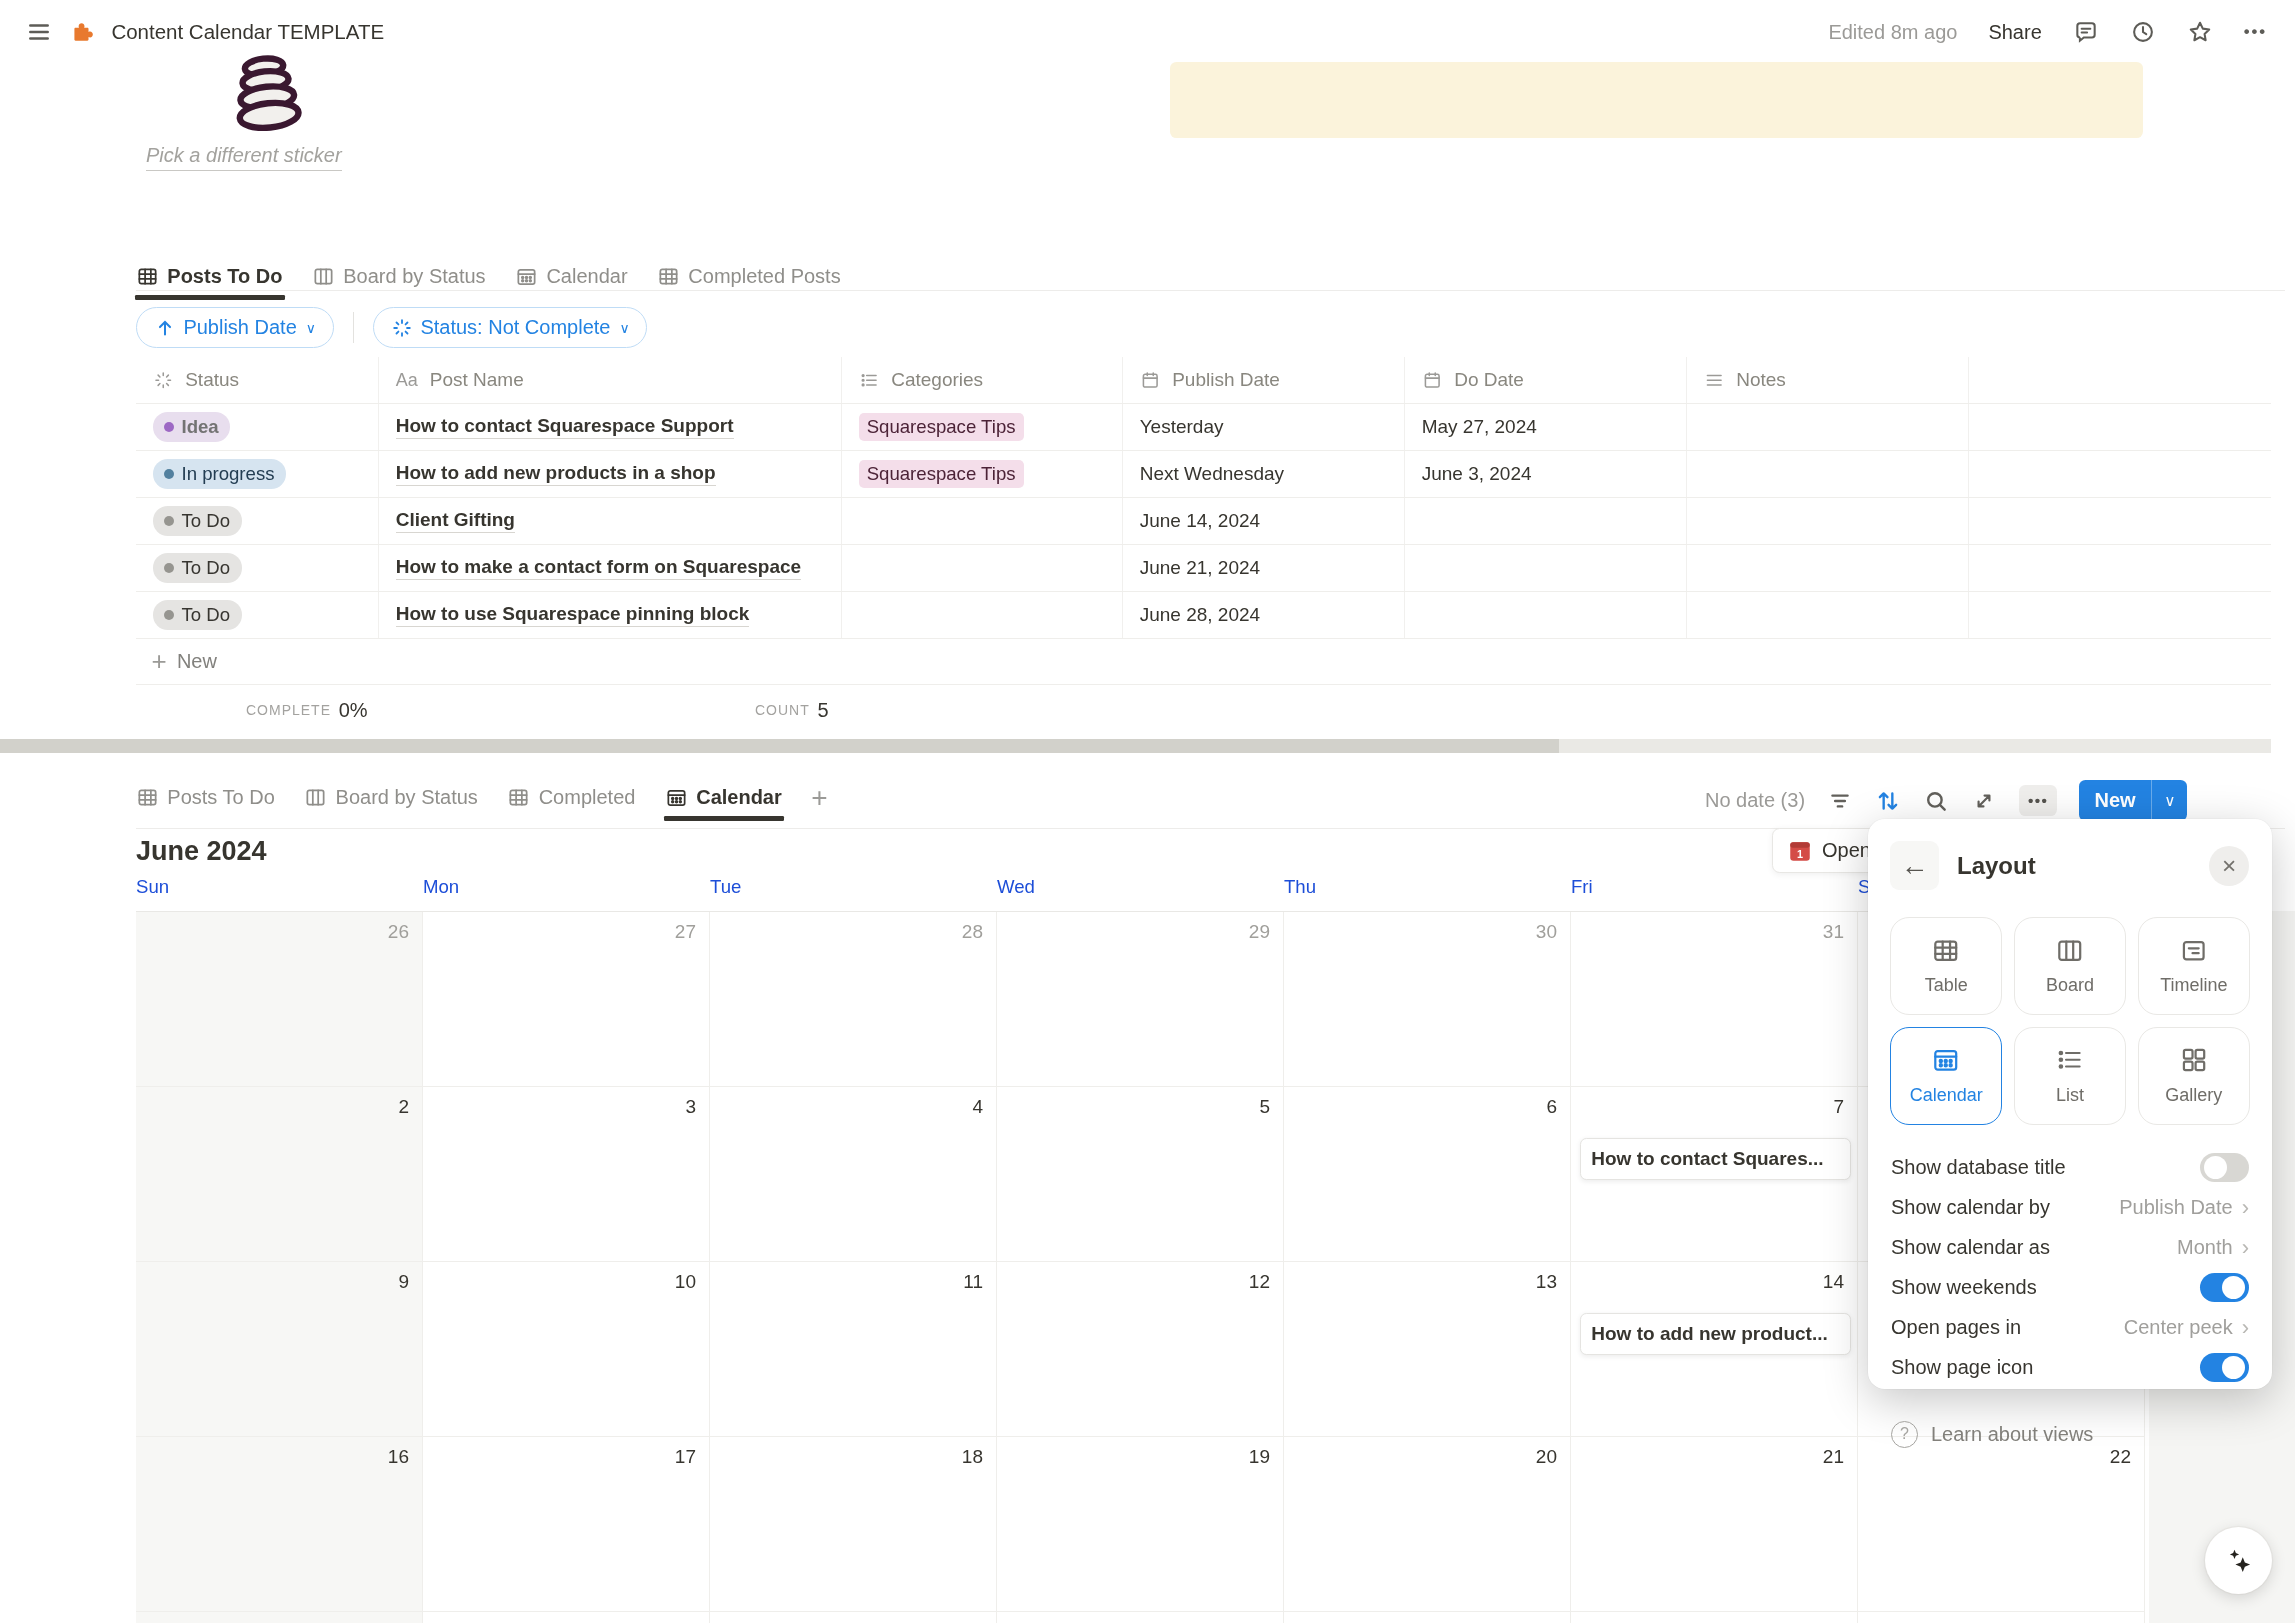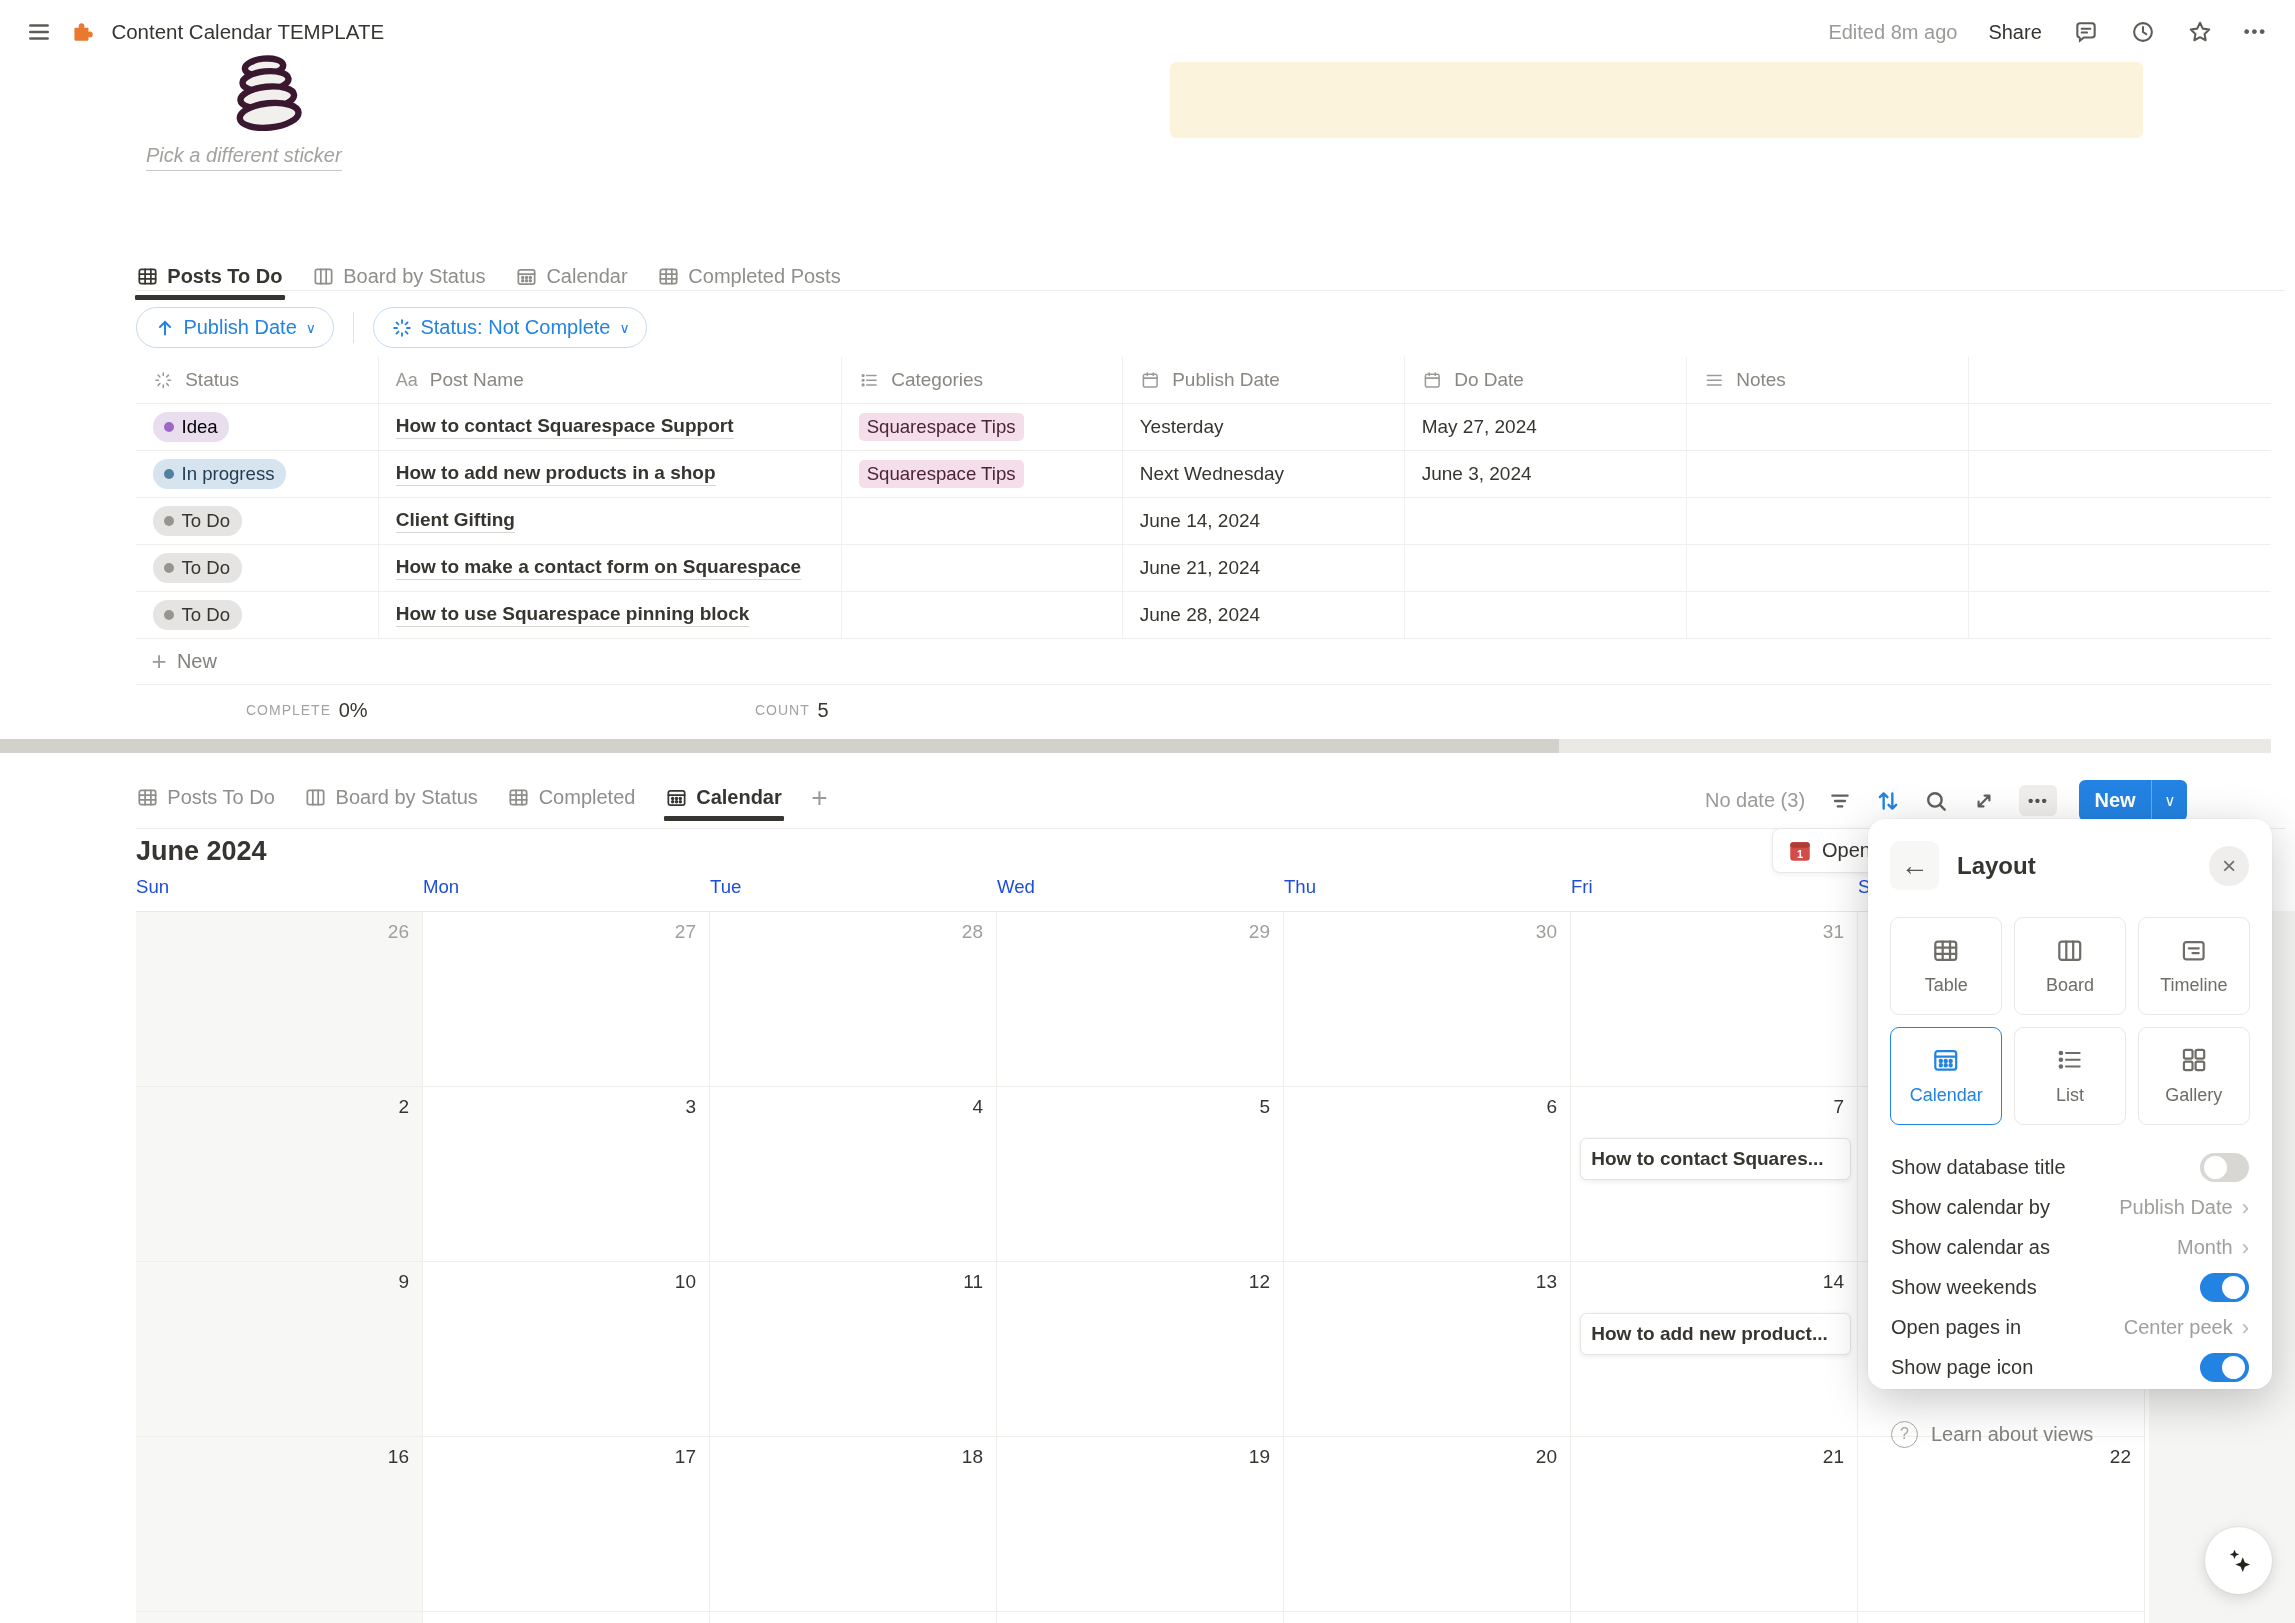--- a/index.html
+++ b/index.html
@@ -57,21 +57,21 @@
   #table { left:136px; top:357px; width:2135px; }
   .trow { display:grid; grid-template-columns:243px 463px 281px 282px 282px 282px 302px; border-bottom:1.3px solid #EFEEEB; }
   .trow > div { padding-left:16.7px; display:flex; align-items:center; min-height:46px; }
   .trow > div:nth-child(-n+6) { border-right:1.3px solid #F1F0EE; }
   .thead > div { color:#89877F; font-size:19px; gap:12px; min-height:46px; }
   .thead .hicon { width:20.5px; height:20.5px; color:#9B9A97; flex:none; }
   .thead .hicon svg { width:100%; height:100%; }
   .thead .aa { font-size:18px; color:#9B9A97; font-weight:500; }
   .pill { display:inline-flex; align-items:center; gap:7px; height:29.5px; border-radius:14.8px; padding:0 11.5px; font-size:18.6px; }
   .pill .dot { width:10.3px; height:10.3px; border-radius:50%; flex:none; }
-  .pill-purple { background:#E8DEEE; color:#000000; } .pill-purple .dot { background:#9D68C4; }
+  .pill-purple { background:#E8DEEE; color:#737373;font-weight:bold; } .pill-purple .dot { background:#9D68C4; }
   .pill-blue { background:#D6E4F0; color:#233D52; } .pill-blue .dot { background:#52809F; }
   .pill-gray { background:#E5E4E2; color:#373530; } .pill-gray .dot { background:#969590; }
   .cat-pill { background:#F4DEEA; color:#4C2337; border-radius:5.1px; height:28px; display:inline-flex; align-items:center; padding:0 8px; font-size:18.6px; }
   .post-name { font-weight:700; font-size:19px; border-bottom:1.3px solid #D8D6D1; padding-bottom:1.9px; cursor:pointer; }
   .cell-date { font-size:19px; }
   #new-row { display:flex; align-items:center; gap:10.3px; height:46px; padding-left:15.4px; color:#82817D;
     font-size:20px; border-bottom:1.3px solid #EFEEEB; cursor:pointer; }
   #new-row .plus { font-size:26px; color:#9B9A97; }
   #table-footer { position:relative; height:50px; }
   .agg { position:absolute; top:0; height:50px; display:flex; align-items:center; gap:7.7px; cursor:pointer; }
@@ -119,21 +119,21 @@
   
   #panel { left:1868px; top:819px; width:404px; height:570px; background:#fff; border-radius:16.7px;
     box-shadow:0 11.5px 45px rgba(0,0,0,0.22), 0 0 0 0.6px rgba(0,0,0,0.04); z-index:50; }
   #panel-header { display:flex; align-items:center; padding:22px 23px 0 22px; }
   #back-btn { width:49px; height:49px; border-radius:9px; background:#F7F7F5; display:flex; align-items:center; justify-content:center;
     font-size:28px; color:#56544F; cursor:pointer; }
   #panel-title { margin-left:18px; font-size:24px; font-weight:700; }
   #close-btn { margin-left:auto; width:40px; height:40px; border-radius:50%; background:#EFEEEC; display:flex; align-items:center;
     justify-content:center; font-size:24.4px; color:#73716C; cursor:pointer; }
   #layout-grid { display:grid; grid-template-columns:repeat(3,1fr); gap:11.5px; margin:27px 22px 0 22px; }
-  .layout-card { height:98px; border:1.3px solid #E9E8E5; border-radius:9px; display:flex; flex-direction:column;
+  .layout-card { height:98px; border:1.3px solid #E9E8E5; border-radius:19px; display:flex; flex-direction:column;
     align-items:center; justify-content:center; gap:10.3px; color:#6F6D68; cursor:pointer; background:#fff; }
   .layout-card .licon { width:29.5px; height:29.5px; }
   .layout-card .licon svg { width:100%; height:100%; }
   .layout-card .llabel { font-size:18px; }
   .layout-card.selected { border:1.9px solid #2383E2; color:#2383E2; }
   #settings { margin:23px 23px 0 23px; }
   .setting-row { height:40px; display:flex; align-items:center; }
   .setting-label { font-size:20px; color:#37352F; }
   .setting-right { margin-left:auto; display:flex; align-items:center; gap:9px; cursor:pointer; }
   .setting-value { font-size:20px; color:#A09F9C; }

